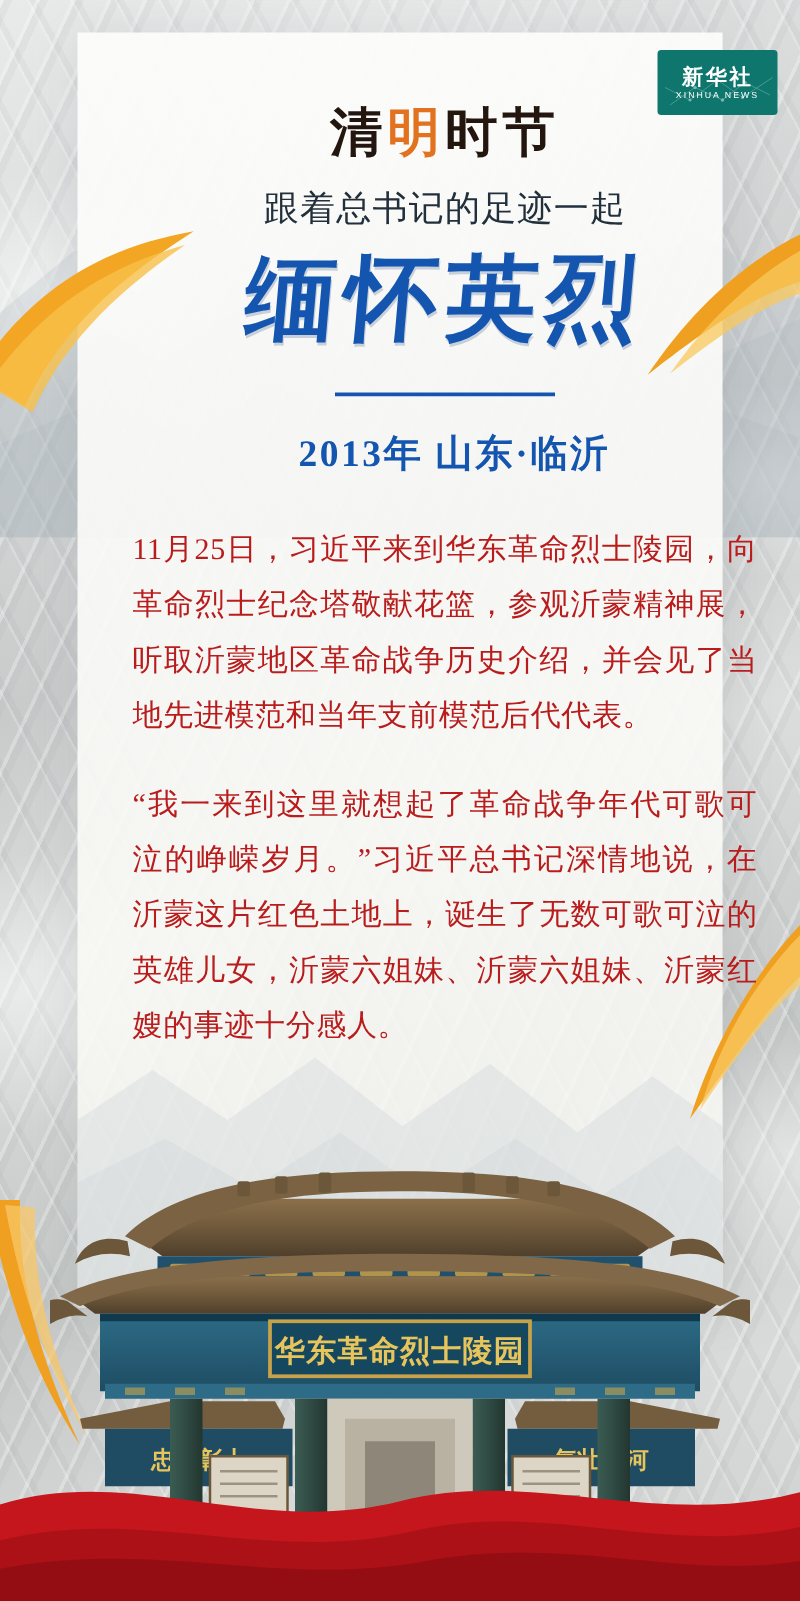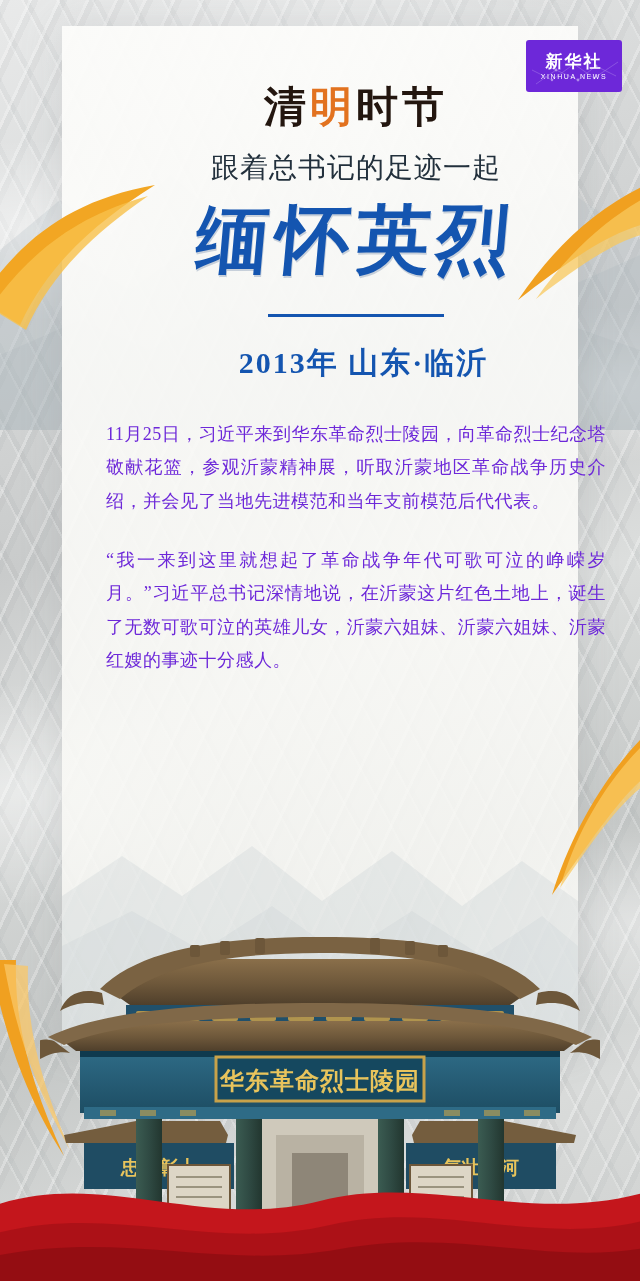--- a/index.html
+++ b/index.html
@@ -74,21 +74,21 @@
   .ribbon { position: absolute; pointer-events: none; }
   .ribbon svg { display: block; overflow: visible; }
 
   
   .logo {
     position: absolute;
     right: 18px;
     top: 40px;
     width: 96px;
     height: 52px;
-    background: #6d28d9;
+    background: #0f766e;
     border-radius: 3px;
     display: flex;
     flex-direction: column;
     align-items: center;
     justify-content: center;
     color: #fff;
     overflow: hidden;
   }
   .logo .logo-cn {
     font-family: "Liberation Serif", serif;
@@ -164,23 +164,23 @@
     font-weight: bold;
     letter-spacing: 2px;
     color: #1455b0;
   }
 
   
   .body {
     margin: 34px 44px 0 44px;
   }
   .para {
-    font-size: 18px;
+    font-size: 24px;
     line-height: 1.85;
-    color: #6d28d9;
+    color: #b91c1c;
     text-align: justify;
     margin: 0 0 26px 0;
     letter-spacing: 0.5px;
     font-family: "Liberation Serif", "DejaVu Serif", serif;
   }
 
   
   .gate {
     position: absolute;
     left: 40px;

